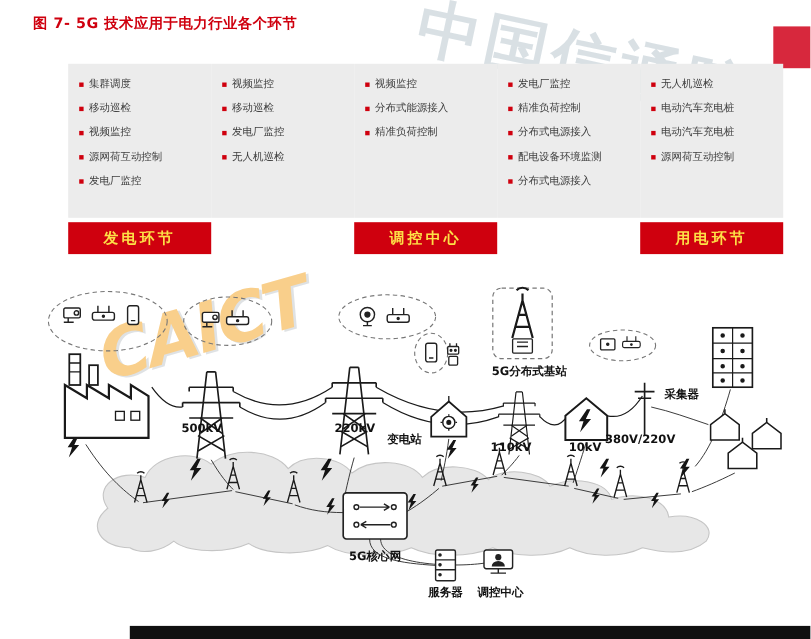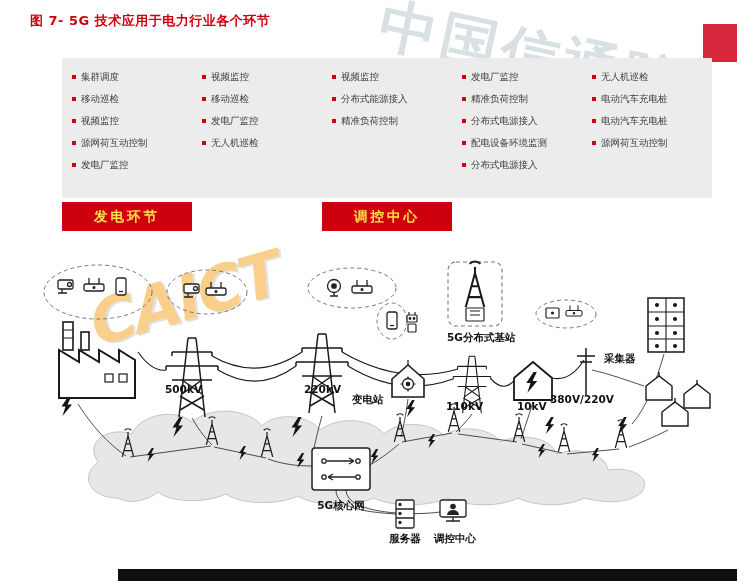--- a/index.html
+++ b/index.html
@@ -168,20 +168,21 @@
           </div>
         <div class="item">
             <span class="bullet"></span>
             <span>电动汽车充电桩</span>
           </div>
         <div class="item">
             <span class="bullet"></span>
             <span>源网荷互动控制</span>
           </div>
       </div>
+      <div class="banner">用电环节</div>
     </div>
 
   </div>
 
   <div class="wm-logo">CAICT</div>
 
   <svg class="diagram" viewBox="0 0 737 320">
     <defs>
       <g id="pylon" stroke="#1a1a1a" fill="none" stroke-width="1.5">
         <path d="M-13,85 L-4,6 M13,85 L4,6 M-4,6 H4"></path>

